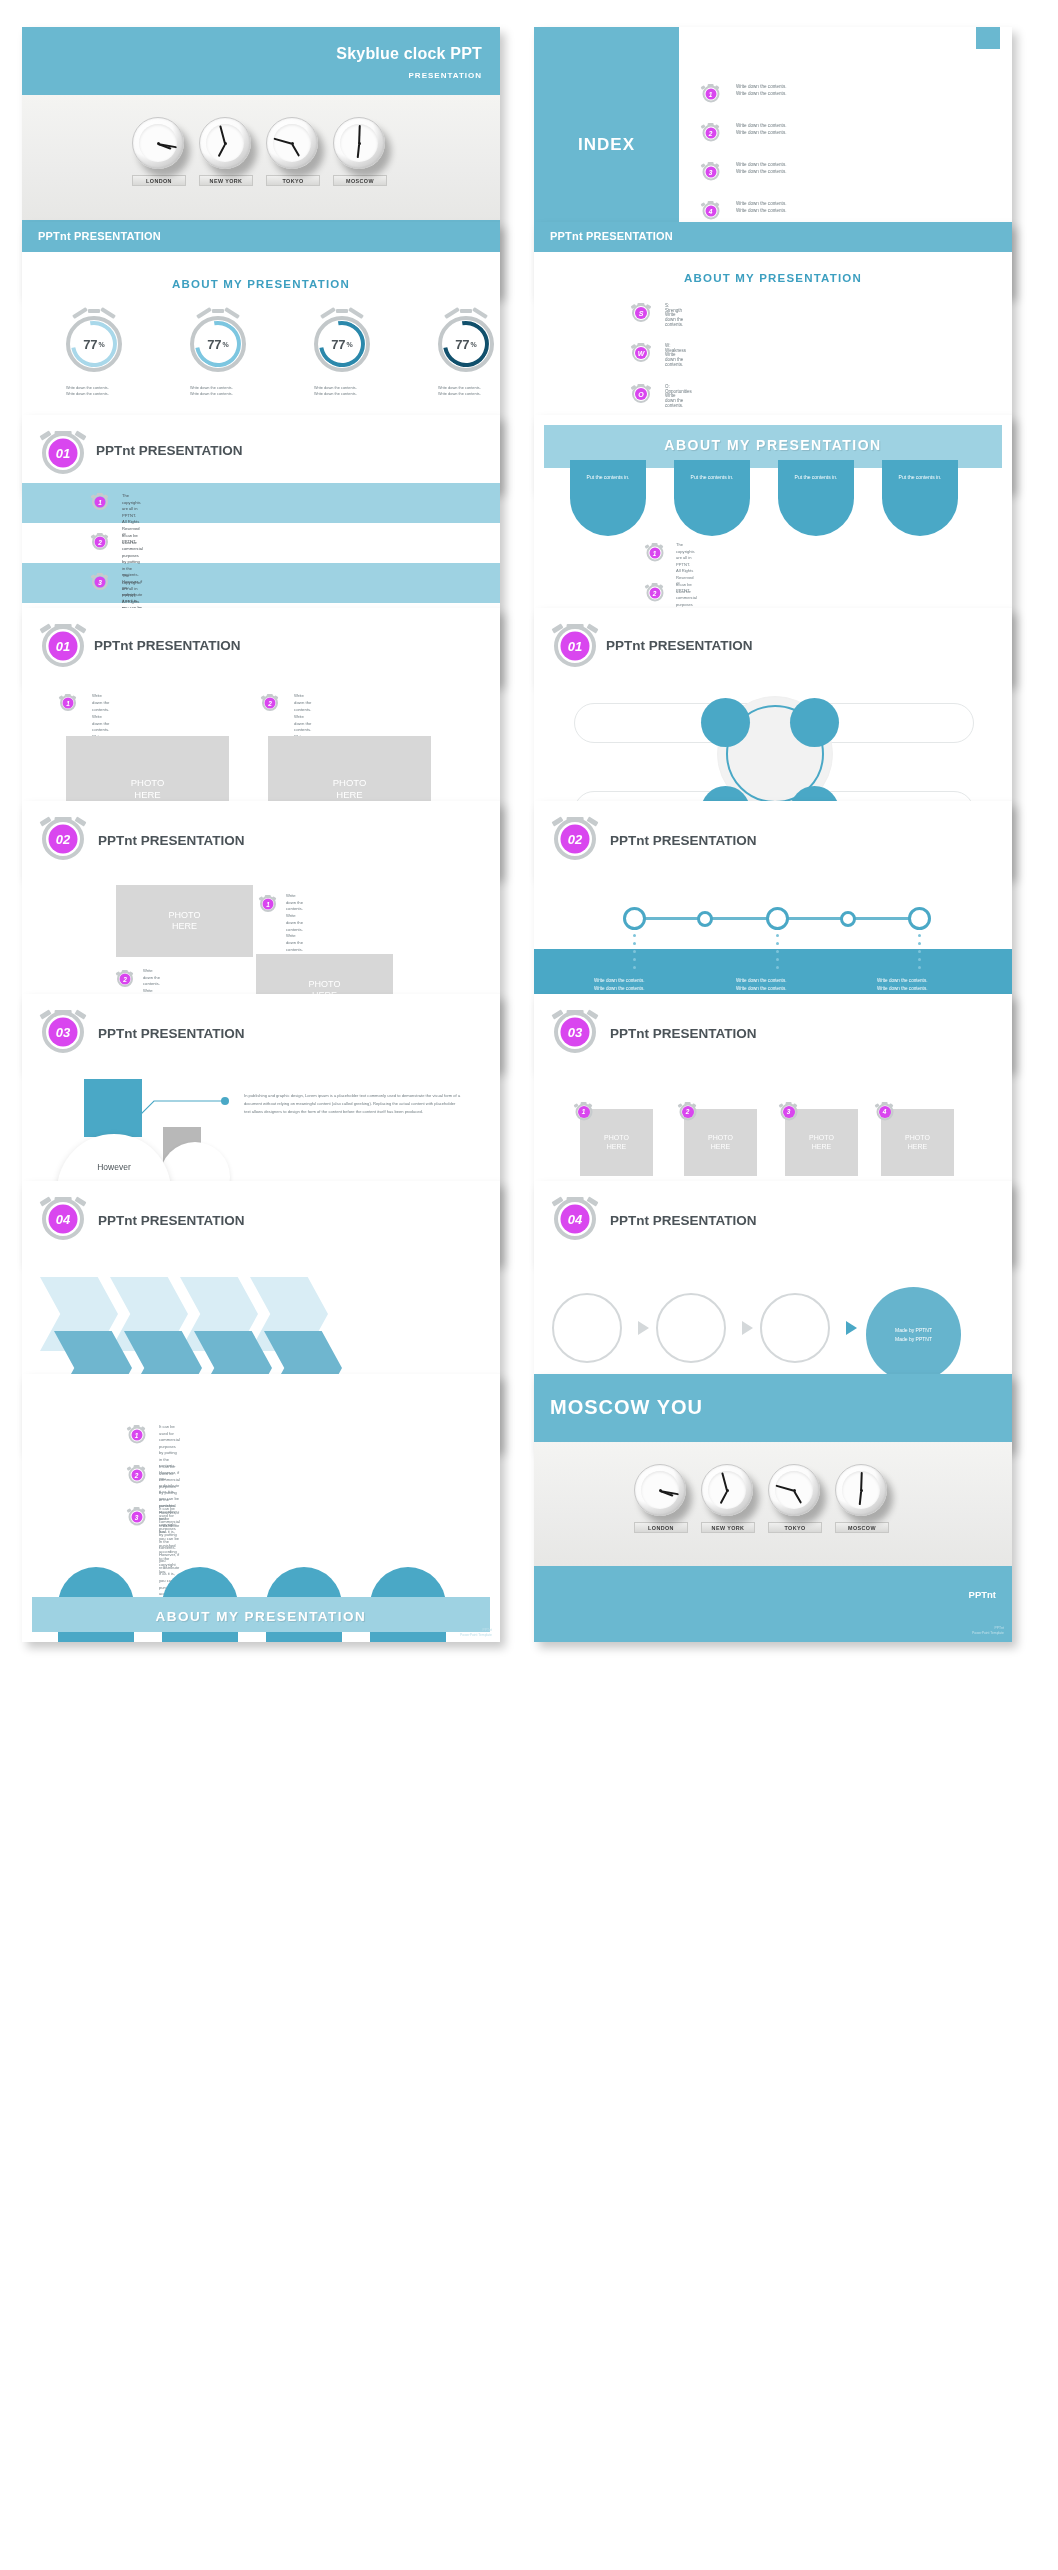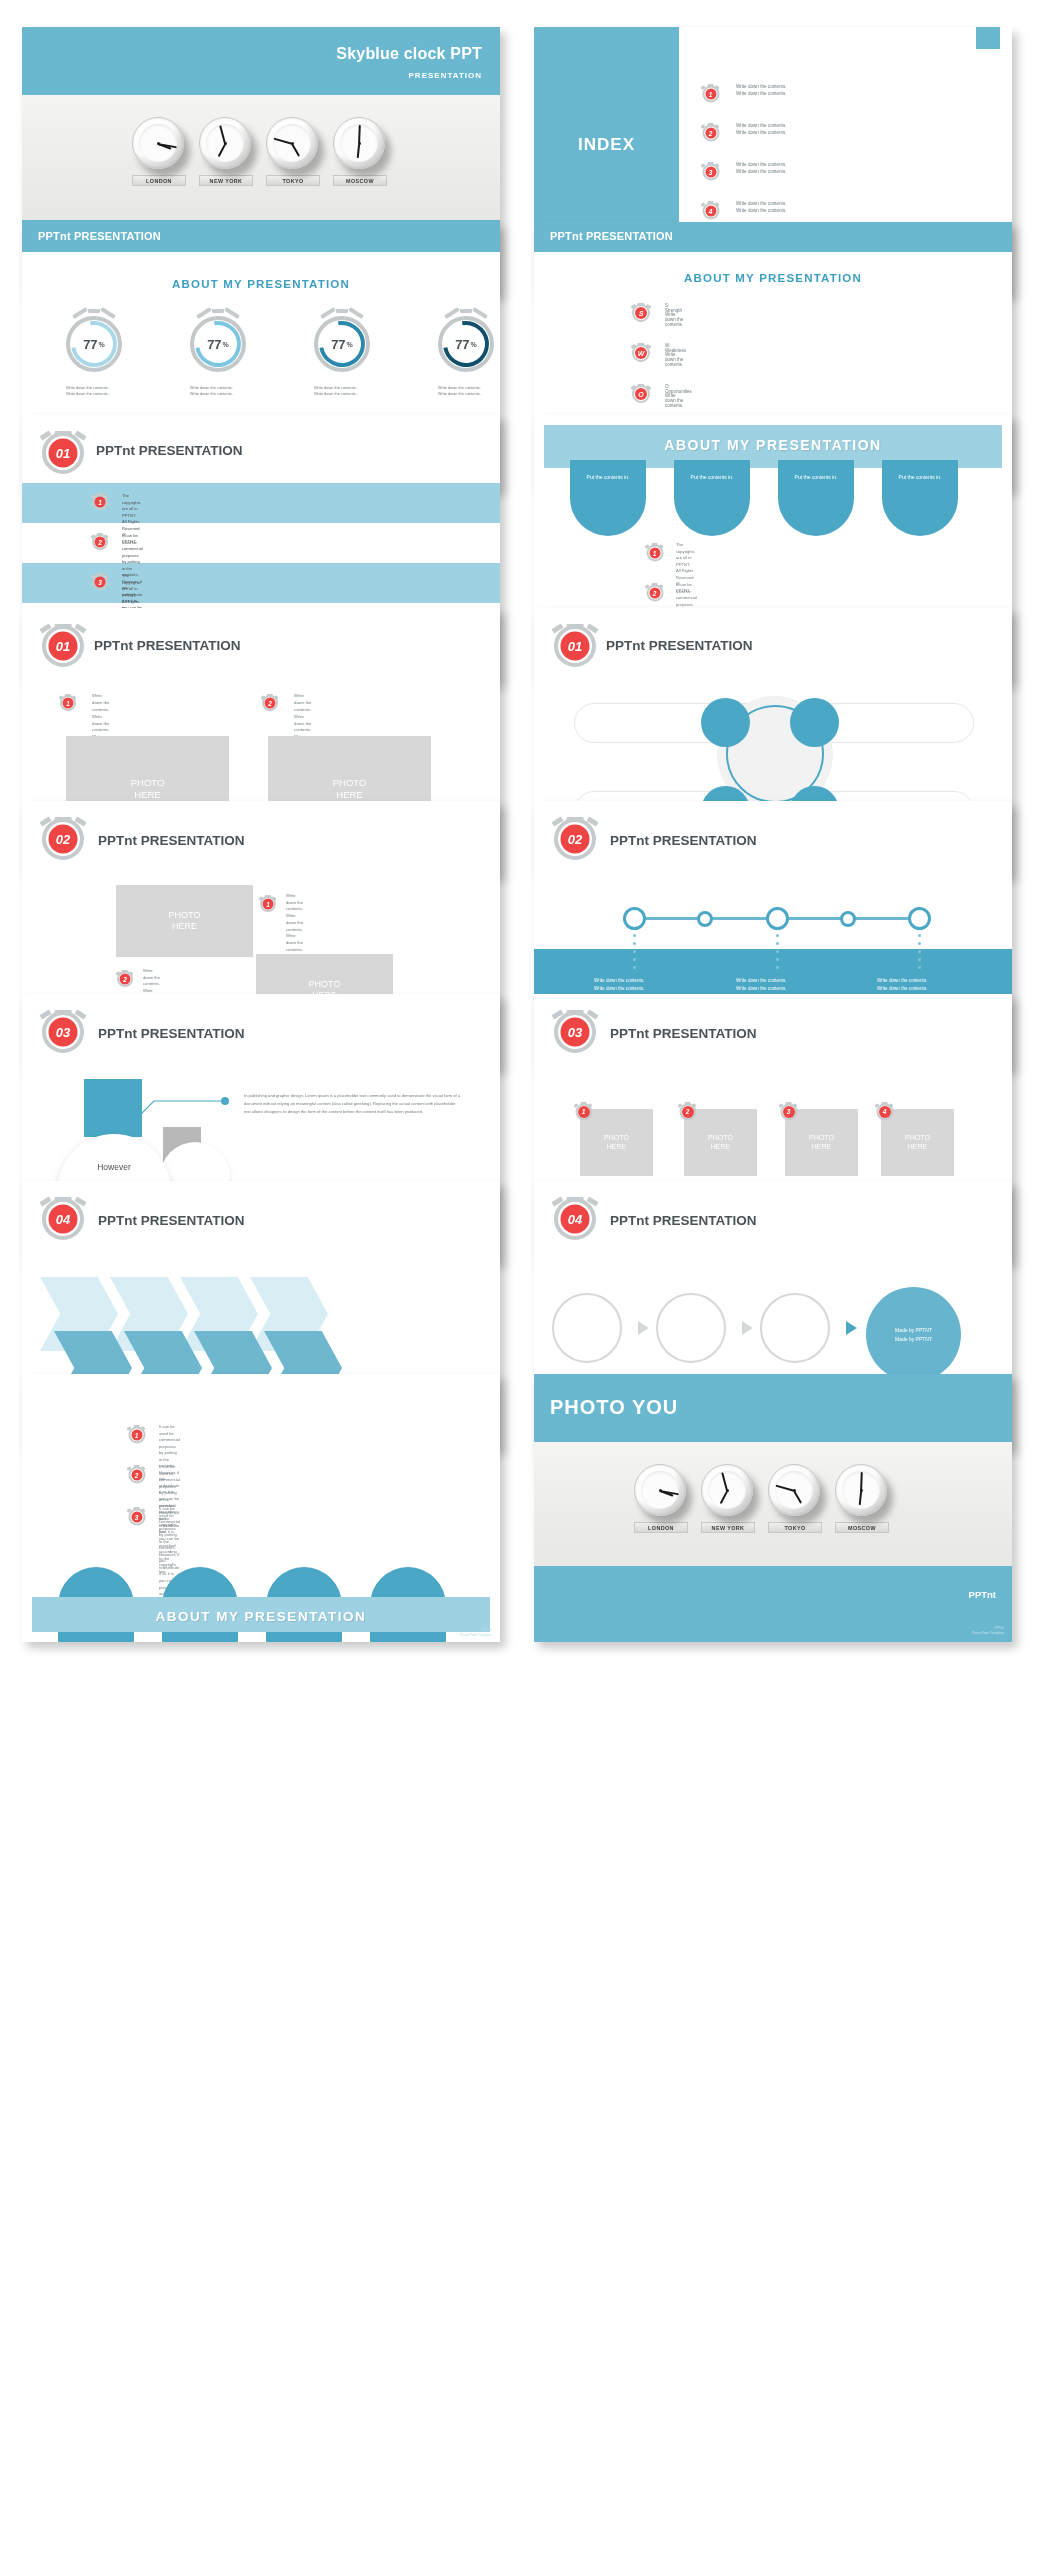--- a/index.html
+++ b/index.html
@@ -48,21 +48,21 @@
     position:absolute; left:50%; top:50%;
     transform:translate(-50%,-50%);
     border-radius:50%;
     border:2.2px solid #c6cbcd;
     background:transparent;
   }
   .sw .disc {
     position:absolute; left:50%; top:50%;
     transform:translate(-50%,-50%);
     border-radius:50%;
-    background:#ef4444; color:#fff;
+    background:#d946ef; color:#fff;
     display:flex; align-items:center; justify-content:center;
     font-weight:bold;
   }
   .sw .crown {
     position:absolute; left:50%; top:-1px;
     transform:translateX(-50%);
     width:40%; height:3px; background:#c6cbcd; border-radius:1px;
   }
   .sw .ear-l, .sw .ear-r {
     position:absolute; top:1px; width:26%; height:3px;
@@ -883,21 +883,21 @@
       </div>
 
   <div style="position:absolute; left:10px; bottom:10px; right:10px; height:35px; background:#9ed2e2;"></div>
   <div class="hdr-title" style="left:0; bottom:18px; width:100%; text-align:center; font-size:13.5px; letter-spacing:1.5px; text-shadow:1px 1px 1px rgba(0,0,0,.12);">ABOUT MY PRESENTATION</div>
   <div class="footmark" style="color:#bfe0ea; bottom:4px;">PPTnt
 PowerPoint Template</div>
 </div>
 
 <div class="slide col-r" style="top:1374px;">
   <div class="bar-top" style="height:68px;"></div>
-  <div class="hdr-title" style="left:16px; top:22px; font-size:20px; letter-spacing:1px;">PHOTO YOU</div>
+  <div class="hdr-title" style="left:16px; top:22px; font-size:20px; letter-spacing:1px;">MOSCOW YOU</div>
 
   <div class="wall" style="top:68px; height:124px;">
     <div class="clocks" style="left:100px; top:22px;">
       <div class="clockwrap">
         <div class="clockface">
               <span class="hand h" style="transform:rotate(20deg)"></span>
               <span class="hand m" style="transform:rotate(10deg)"></span>
               <span class="pivot"></span>
             </div>
         <div class="citylabel">LONDON</div>

